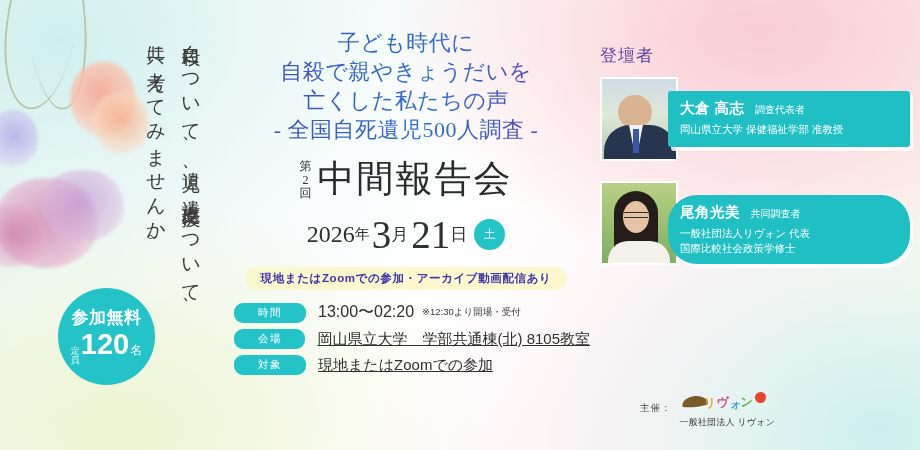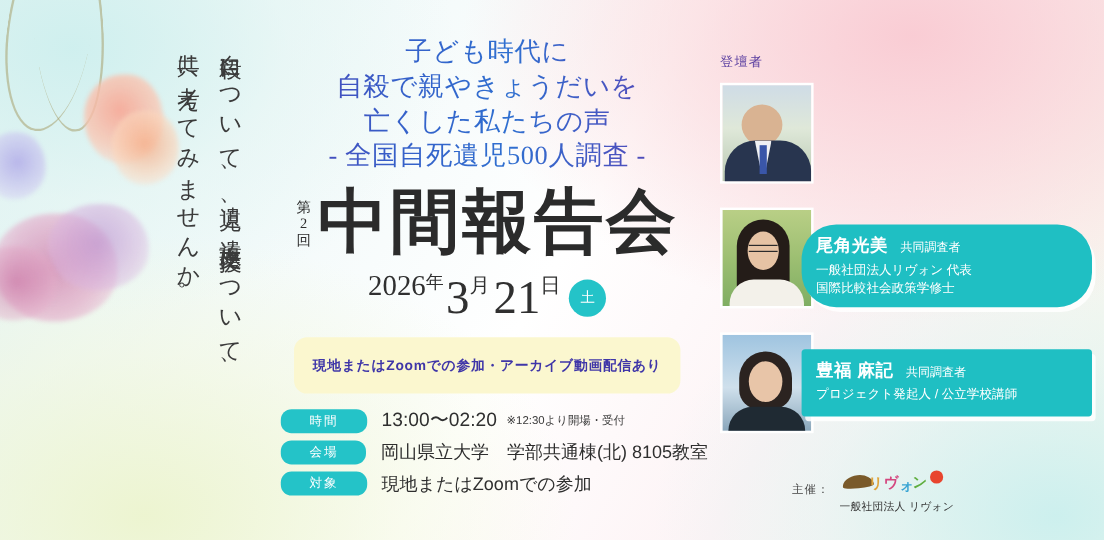--- a/index.html
+++ b/index.html
@@ -79,27 +79,26 @@
     margin-top: 12px;
   }
   .kaisu {
     font-family: "Liberation Serif", "DejaVu Serif", serif;
     font-size: 12px; color: #2e2e2e; line-height: 1.12;
     margin-right: 6px; margin-top: 4px;
   }
   .kaisu span { display: block; text-align: center; }
   .bigtitle {
     font-family: "Liberation Serif", "DejaVu Serif", serif;
-    font-size: 58px; color: #2b2b2b; letter-spacing: 2px;
+    font-size: 37px; color: #2b2b2b; letter-spacing: 2px;
     line-height: 1;
-    font-weight: bold;
   }
 
   .dateline {
-    display: flex; align-items: flex-start; justify-content: center;
+    display: flex; align-items: center; justify-content: center;
     margin-top: 12px; font-family: "Liberation Serif", "DejaVu Serif", serif;
     color: #303030;
   }
   .d-year { font-size: 24px; }
   .d-ynote { font-size: 15px; }
   .d-m { font-size: 39px; margin-left: 2px; }
   .d-mnote { font-size: 17px; }
   .d-d { font-size: 39px; margin-left: 3px; }
   .d-dnote { font-size: 17px; }
   .d-dow {
@@ -109,42 +108,42 @@
     align-items: center; justify-content: center;
     margin-left: 7px; align-self: center;
   }
 
   .zoombanner {
     display: inline-block;
     margin-top: 10px;
     background: #fbf7cf;
     color: #3f36a8;
     font-size: 11.5px; font-weight: bold;
-    padding: 16px 16px;
+    padding: 4px 16px;
     border-radius: 11px;
     letter-spacing: 0.6px;
     white-space: nowrap;
   }
 
   .inforows { margin-top: 12px; text-align: left; padding-left: 12px; }
   .inforow { display: flex; align-items: center; margin-bottom: 6px; }
   .pill {
     background: #24c3c8; color: #fff;
     font-size: 10.5px; border-radius: 9px;
     padding: 3px 24px; margin-right: 12px;
     letter-spacing: 1.5px; white-space: nowrap;
     min-width: 56px; text-align: center;
   }
   .infoval { font-size: 16px; color: #2f2f2f; white-space: nowrap; }
-  .infoval.small { font-size: 15px; }
+  .infoval.small { font-size: 15px; text-decoration: underline; }
   .infonote { font-size: 9.5px; color: #3a3a3a; margin-left: 8px; }
 
   
   .speakers { position: absolute; left: 600px; top: 44px; width: 310px; }
-  .sp-title { font-size: 11px; color: #5b3fa0; letter-spacing: 1px; margin-bottom: 10px; }
+  .sp-title { font-size: 17px; color: #5b3fa0; letter-spacing: 1px; margin-bottom: 10px; }
   .sp-card { position: relative; height: 84px; margin-bottom: 20px; }
   .sp-photo {
     position: absolute; left: 0; top: 0;
     width: 78px; height: 84px;
     border: 2px solid #ffffff;
     background-size: cover;
     overflow: hidden;
   }
   .sp-photo .person { position: absolute; }
   .sp-info {
@@ -154,21 +153,21 @@
     border-radius: 3px;
     padding: 8px 12px;
     box-shadow: 3px 4px 0 rgba(255,255,255,0.85);
   }
   .sp-info.tall { min-height: 60px; border-radius: 29px; }
   .sp-name { font-size: 14.5px; font-weight: bold; letter-spacing: 0.5px; }
   .sp-role { font-size: 10px; font-weight: normal; margin-left: 6px; }
   .sp-aff { font-size: 10.5px; margin-top: 4px; line-height: 1.45; }
 
   
-  .footer { position: absolute; left: 660px; top: 392px; display: flex; align-items: flex-start; }
+  .footer { position: absolute; left: 640px; top: 392px; display: flex; align-items: flex-start; }
   .f-label { font-size: 9.5px; color: #444; margin-top: 10px; margin-right: 8px; letter-spacing: 1px; }
   .f-block { text-align: center; margin-right: 14px; }
   .f-logo-row { display: flex; align-items: center; justify-content: center; }
   .spiral {
     width: 17px; height: 17px; border-radius: 50%;
     background: radial-gradient(circle at 58% 42%, #ffffff 0 18%, #3b2f8f 20% 40%, #ffffff 42% 52%, #4a3aa0 54% 74%, #ffffff 76% 84%, #352a86 86% 100%);
     margin-right: 3px;
   }
   .f-univ { font-size: 13.5px; font-weight: bold; color: #2e2580; letter-spacing: -0.3px; line-height: 1; }
   .f-univ-en { font-size: 4.6px; color: #2e2580; letter-spacing: 0.2px; margin-top: 1px; }
@@ -198,20 +197,31 @@
     <div class="petal" style="left:93px;top:92px;width:56px;height:62px;background:radial-gradient(circle at 50% 45%, rgba(245,176,140,0.85), rgba(251,214,188,0.6) 60%, rgba(255,235,222,0.25) 90%);"></div>
     <div class="petal" style="left:-14px;top:110px;width:52px;height:56px;background:radial-gradient(circle at 55% 45%, rgba(178,172,232,0.85), rgba(205,200,240,0.6) 58%, rgba(228,226,248,0.25) 90%);"></div>
     <div class="petal" style="left:-6px;top:178px;width:104px;height:90px;background:radial-gradient(circle at 48% 50%, rgba(206,120,168,0.72), rgba(225,160,195,0.6) 55%, rgba(242,205,224,0.3) 90%);"></div>
     <div class="petal" style="left:40px;top:170px;width:84px;height:72px;background:radial-gradient(circle at 50% 45%, rgba(186,140,205,0.62), rgba(214,175,220,0.5) 58%, rgba(238,216,238,0.22) 92%);"></div>
     <div class="petal" style="left:-24px;top:205px;width:72px;height:62px;background:radial-gradient(circle at 52% 48%, rgba(200,110,160,0.6), rgba(226,168,198,0.45) 60%, rgba(245,220,232,0.2) 92%);"></div>
   </div>
 
   <div class="vtext vtext-a">自殺について、遺児、遺族支援について、</div>
   <div class="vtext vtext-b">共に考えてみませんか。</div>
 
+  <div class="freecircle">
+    <div class="fc-top">参加無料</div>
+    <div class="fc-bot">
+      <div class="fc-cap">
+        <span>定</span>
+        <span>員</span>
+      </div>
+      <div class="fc-num">120</div>
+      <div class="fc-unit">名</div>
+    </div>
+  </div>
 
   <div class="center">
 
     <div class="maintitle">
       <span class="ln">子ども時代に</span>
       <span class="ln">自殺で親やきょうだいを</span>
       <span class="ln">亡くした私たちの声</span>
       <span class="ln">- 全国自死遺児500人調査 -</span>
     </div>
 
@@ -256,53 +266,46 @@
   <div class="speakers">
     <div class="sp-title">登壇者</div>
 
     <div class="sp-card">
       <div class="sp-photo" style="background:linear-gradient(180deg,#cfdce6 0%,#dfe8d9 45%,#b9c8b2 100%);">
         <div class="person" style="left:16px;top:16px;width:34px;height:34px;border-radius:50%;background:#d9b392;"></div>
         <div class="person" style="left:2px;top:46px;width:72px;height:40px;background:#28354f;border-radius:26px 26px 0 0;"></div>
         <div class="person" style="left:27px;top:46px;width:14px;height:28px;background:#f0f1f3;clip-path:polygon(0 0,100% 0,60% 100%,40% 100%);"></div>
         <div class="person" style="left:31px;top:50px;width:6px;height:24px;background:#3a56a8;"></div>
       </div>
+      <div class="sp-info">
+        <div>
+          <span class="sp-name">大倉 高志</span>
+          <span class="sp-role">調査代表者</span>
+        </div>
+        <div class="sp-aff">岡山県立大学 保健福祉学部 准教授</div>
+      </div>
     </div>
 
     <div class="sp-card">
       <div class="sp-photo" style="background:linear-gradient(180deg,#b9cf86 0%,#9dbf72 50%,#7fae63 100%);">
         <div class="person" style="left:12px;top:8px;width:44px;height:76px;border-radius:22px 22px 10px 10px;background:#241c18;"></div>
         <div class="person" style="left:21px;top:18px;width:26px;height:32px;border-radius:50%;background:#e6c3a4;"></div>
         <div class="person" style="left:22px;top:29px;width:24px;height:6px;border-top:1.5px solid #2b2b2b;border-bottom:1.5px solid #2b2b2b;"></div>
         <div class="person" style="left:6px;top:58px;width:62px;height:28px;background:#f3f1ea;border-radius:20px 20px 0 0;"></div>
       </div>
       <div class="sp-info tall">
         <div>
           <span class="sp-name">尾角光美</span>
           <span class="sp-role">共同調査者</span>
         </div>
         <div class="sp-aff" style="white-space:pre-line;">一般社団法人リヴォン 代表
 国際比較社会政策学修士</div>
       </div>
     </div>
 
-    <div class="sp-card">
-      <div class="sp-photo" style="background:linear-gradient(180deg,#9fc4e0 0%,#cfe0ec 55%,#8aa7bb 100%);">
-        <div class="person" style="left:14px;top:14px;width:44px;height:48px;border-radius:22px 22px 16px 16px;background:#2b2320;"></div>
-        <div class="person" style="left:22px;top:22px;width:28px;height:34px;border-radius:50%;background:#e8c5a8;"></div>
-        <div class="person" style="left:5px;top:60px;width:64px;height:26px;background:#1f2a33;border-radius:20px 20px 0 0;"></div>
-      </div>
-      <div class="sp-info">
-        <div>
-          <span class="sp-name">豊福 麻記</span>
-          <span class="sp-role">共同調査者</span>
-        </div>
-        <div class="sp-aff">プロジェクト発起人 / 公立学校講師</div>
-      </div>
-    </div>
   </div>
 
   <div class="footer">
     <div class="f-label">主催：</div>
 
 
     <div class="f-block">
       <div class="f-livon">
         <div class="lv-swoosh"></div>
         <span class="lv-ch" style="left:24px;top:3px;color:#e0a43a;">リ</span>

